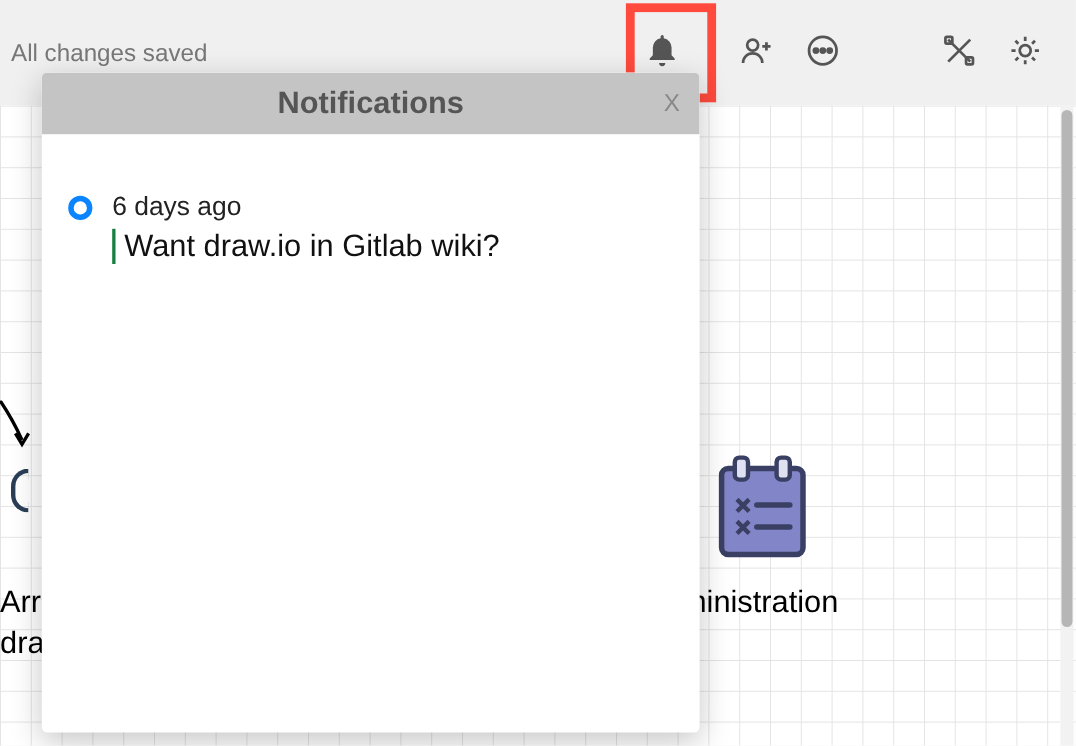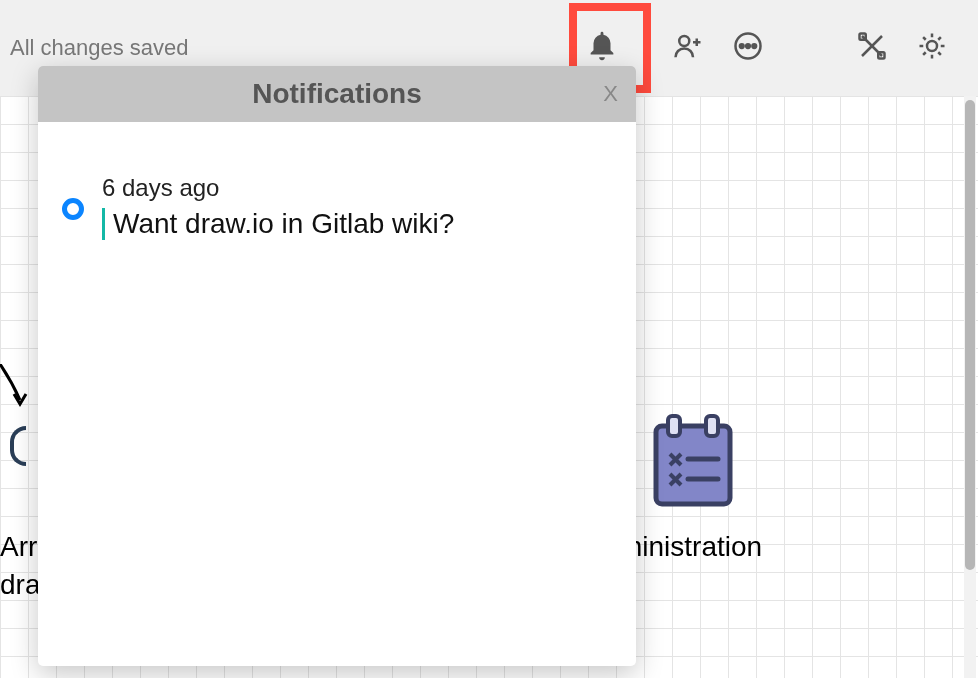--- a/index.html
+++ b/index.html
@@ -183,21 +183,21 @@
       font-size: 22px;
       color: #888;
       cursor: pointer;
       font-family: Arial, sans-serif;
     }
     .notif-list {
       padding: 52px 0 0 0;
     }
     .notif-item {
       display: flex;
-      align-items: center;
+      align-items: flex-start;
       padding: 0 24px;
     }
     .notif-marker {
       width: 22px;
       height: 22px;
       border: 5px solid #0b85ff;
       border-radius: 50%;
       margin-top: 4px;
       flex-shrink: 0;
     }
@@ -206,21 +206,21 @@
     }
     .notif-time {
       font-size: 24px;
       color: #222;
       margin-bottom: 6px;
     }
     .notif-title {
       font-size: 28px;
       color: #111;
       padding-left: 8px;
-      border-left: 3px solid #14b8a6;
+      border-left: 3px solid #15803d;
     }
   </style>
 </head>
 <body>
 
 <div class="toolbar">
   <div class="save-status">All changes saved</div>
 
   <div class="bell-wrap">
     <span>

